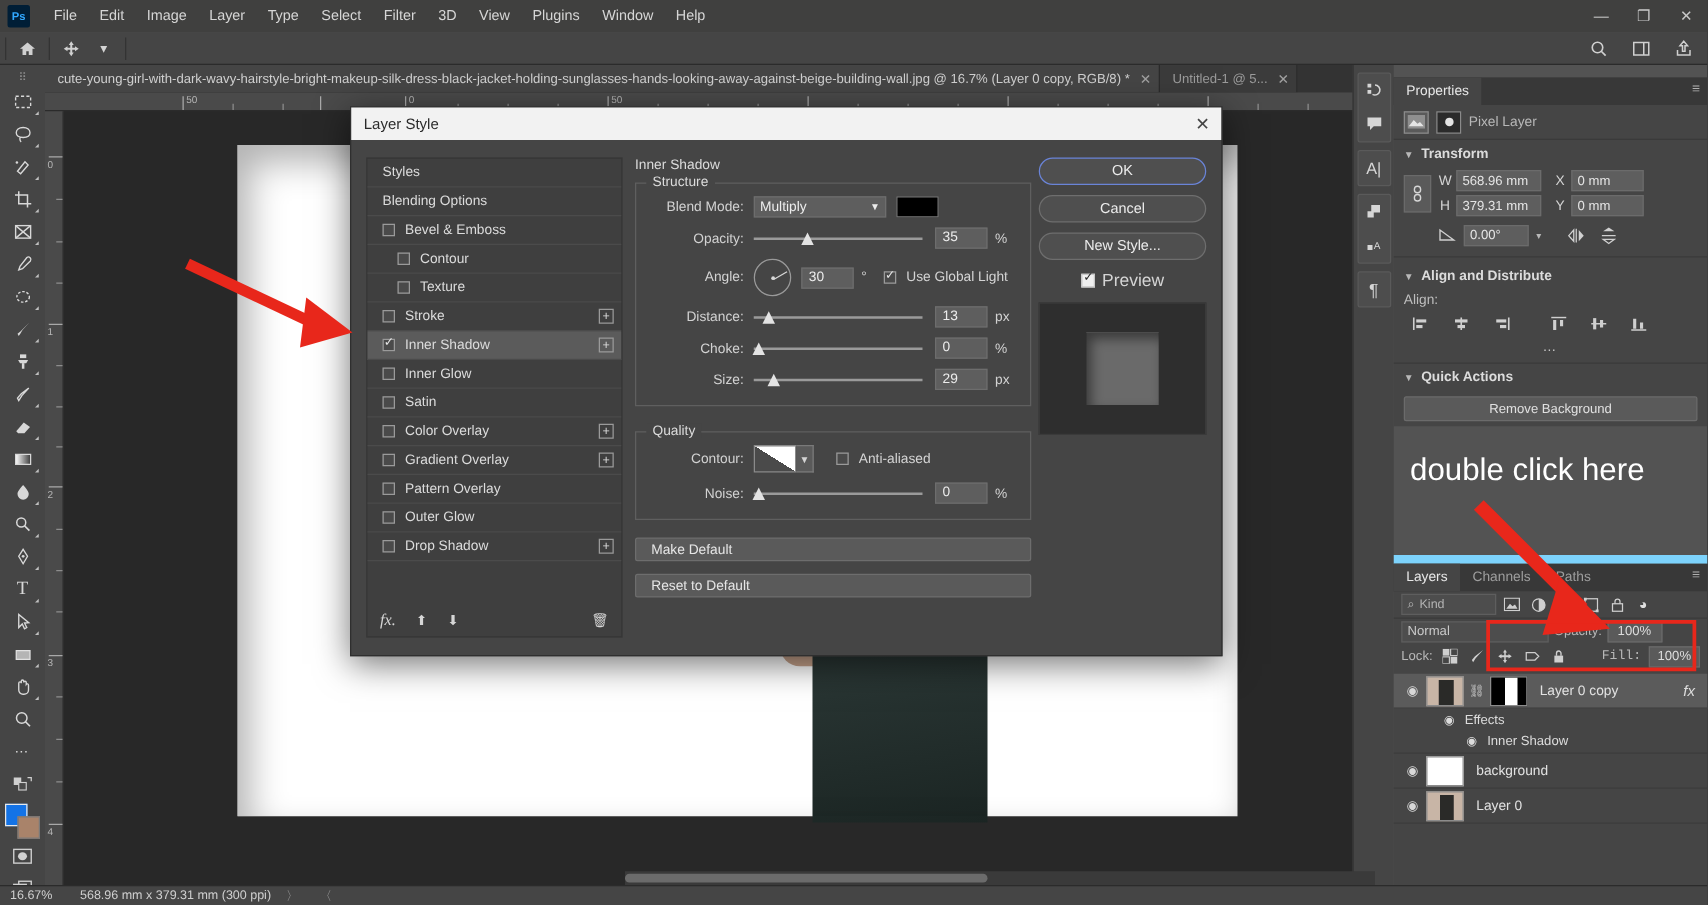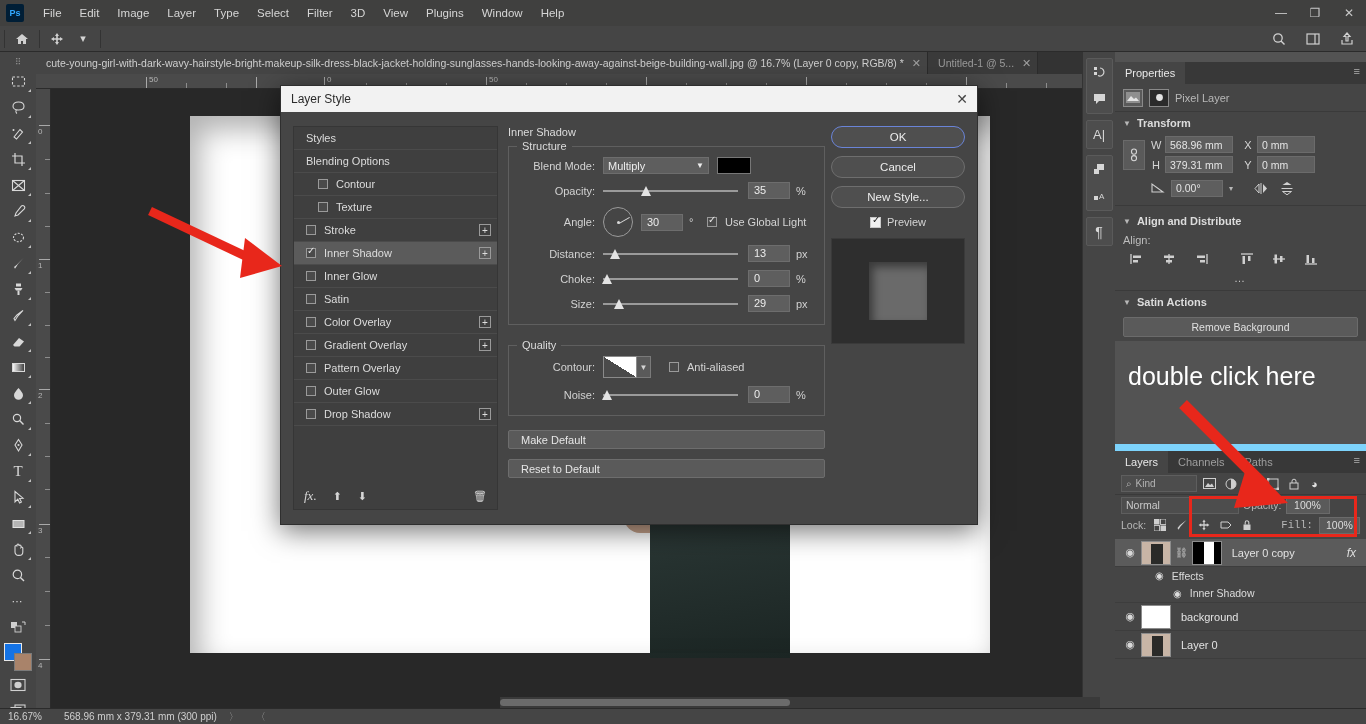--- a/index.html
+++ b/index.html
@@ -147,21 +147,21 @@
   .dial .hand { position:absolute; left:15px; top:15px; width:12px; height:1px; background:#d8d8d8; transform-origin:0 0; transform:rotate(-30deg); }
   .dial .dot { position:absolute; left:13px; top:13px; width:3px; height:3px; border-radius:50%; background:#d8d8d8; }
   .ctr-prev { width:34px; height:22px; border:1px solid #8a8a8a; background:linear-gradient(to top right,#4a4a4a 0 50%, #fff 50% 100%); }
   .ctr-cv { width:14px; height:22px; border:1px solid #7a7a7a; border-left:none; background:#5a5a5a; display:flex; align-items:center; justify-content:center; font-size:8px; }
   .defbtns { display:flex; gap:10px; justify-content:center; margin-top:14px;flex-direction:column; }
   .defbtn { height:19px; padding:0 12px; background:#5a5a5a; border:1px solid #6d6d6d; border-radius:2px; font-size:11px; color:#e6e6e6; display:flex; align-items:center; }
 
   .right-col { width:134px; margin:14px 12px 14px 0; }
   .dbtn { height:22px; border-radius:11px; border:1px solid #6e6e6e; background:#4f4f4f; display:flex; align-items:center; justify-content:center; font-size:11.5px; color:#ececec; margin-bottom:8px; }
   .dbtn.primary { border-color:#6a84d8; background:#4f4f4f; }
-  .prevrow { display:flex; align-items:center; justify-content:center; gap:6px; font-size:11px; margin-bottom:10px; }
+  .prevrow { display:flex; align-items:center; justify-content:center; gap:6px; font-size:14px; margin-bottom:10px; }
   .cbw { width:11px; height:11px; border:1px solid #c8c8c8; background:#f0f0f0; position:relative; }
   .cbw::after { content:"✓"; position:absolute; left:1px; top:-4px; font-size:10px; color:#222; }
   .prevbox { height:106px; background:#2e2e2e; border:1px solid #3a3a3a; display:flex; align-items:center; justify-content:center; }
   .prevbox .sq { width:58px; height:58px; background:#6a6a6a; box-shadow: inset 4px 5px 9px rgba(0,0,0,0.45); }
 
   
   .anno-text { position:absolute; left:1128px; top:362px; font-size:25px; color:#ffffff; font-weight:normal; letter-spacing:0px; z-index:60; }
   .anno-box { position:absolute; left:1189px; top:496px; width:168px; height:41px; border:3px solid #e8271b; z-index:60; }
   svg.anno { position:absolute; left:0; top:0; width:1366px; height:724px; pointer-events:none; z-index:59; }
 </style>
@@ -596,21 +596,21 @@
             <rect x="2.5" y="2" width="2.5" height="8" fill="#cfcfcf"></rect>
             <rect x="8" y="5" width="2.5" height="5" fill="#cfcfcf"></rect>
           </svg>
         </div>
     </div>
     <div style="text-align:center;color:#c8c8c8;letter-spacing:2px;">…</div>
 
     <div style="height:1px;background:#3a3a3a;margin:6px 0 0 0;"></div>
     <div class="sect-h">
       <span class="chev">▼</span>
-      <span>Satin Actions</span>
+      <span>Quick Actions</span>
     </div>
     <div class="qa-btn">Remove Background</div>
   </div>
 
   <div class="lpanel">
     <div class="ptabbar">
       <div class="ptab active">Layers</div>
       <div class="ptab">Channels</div>
       <div class="ptab">Paths</div>
       <div class="pmenu">≡</div>
@@ -767,20 +767,24 @@
     </div>
     <div class="dlg-body">
 
       <div class="styles-col">
         <div class="st-row">
             <span>Styles</span>
           </div>
         <div class="st-row">
             <span>Blending Options</span>
           </div>
+        <div class="st-row">
+            <span class="cb"></span>
+            <span>Bevel &amp; Emboss</span>
+          </div>
         <div class="st-row indent">
             <span class="cb"></span>
             <span>Contour</span>
           </div>
         <div class="st-row indent">
             <span class="cb"></span>
             <span>Texture</span>
           </div>
         <div class="st-row">
             <span class="cb"></span>

